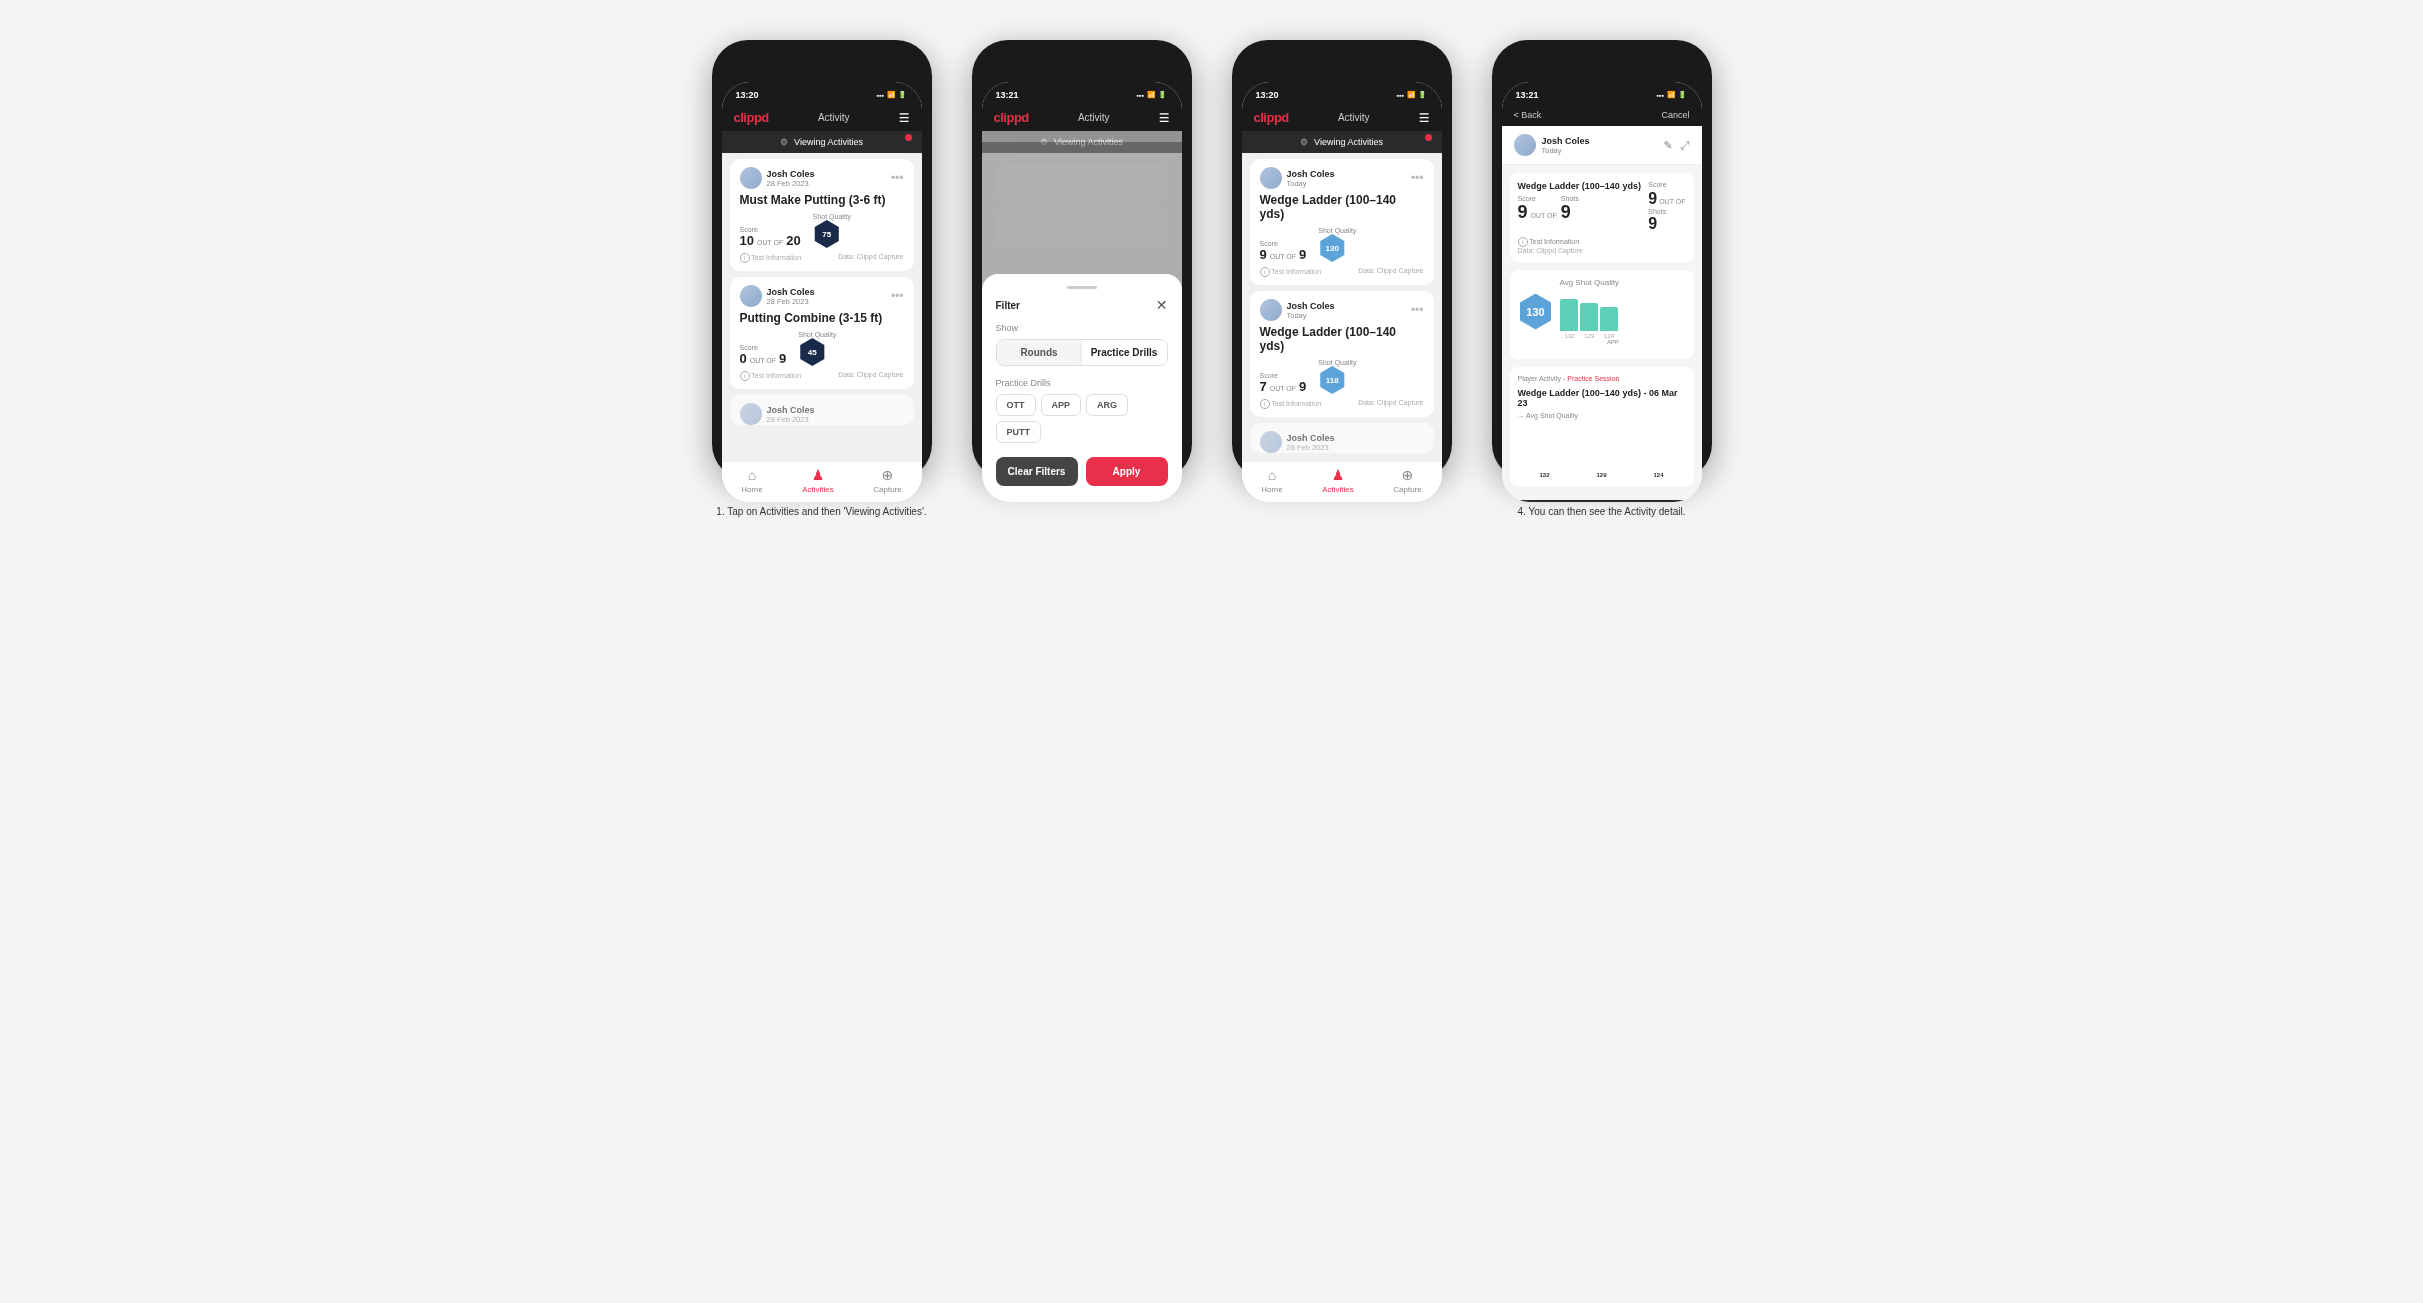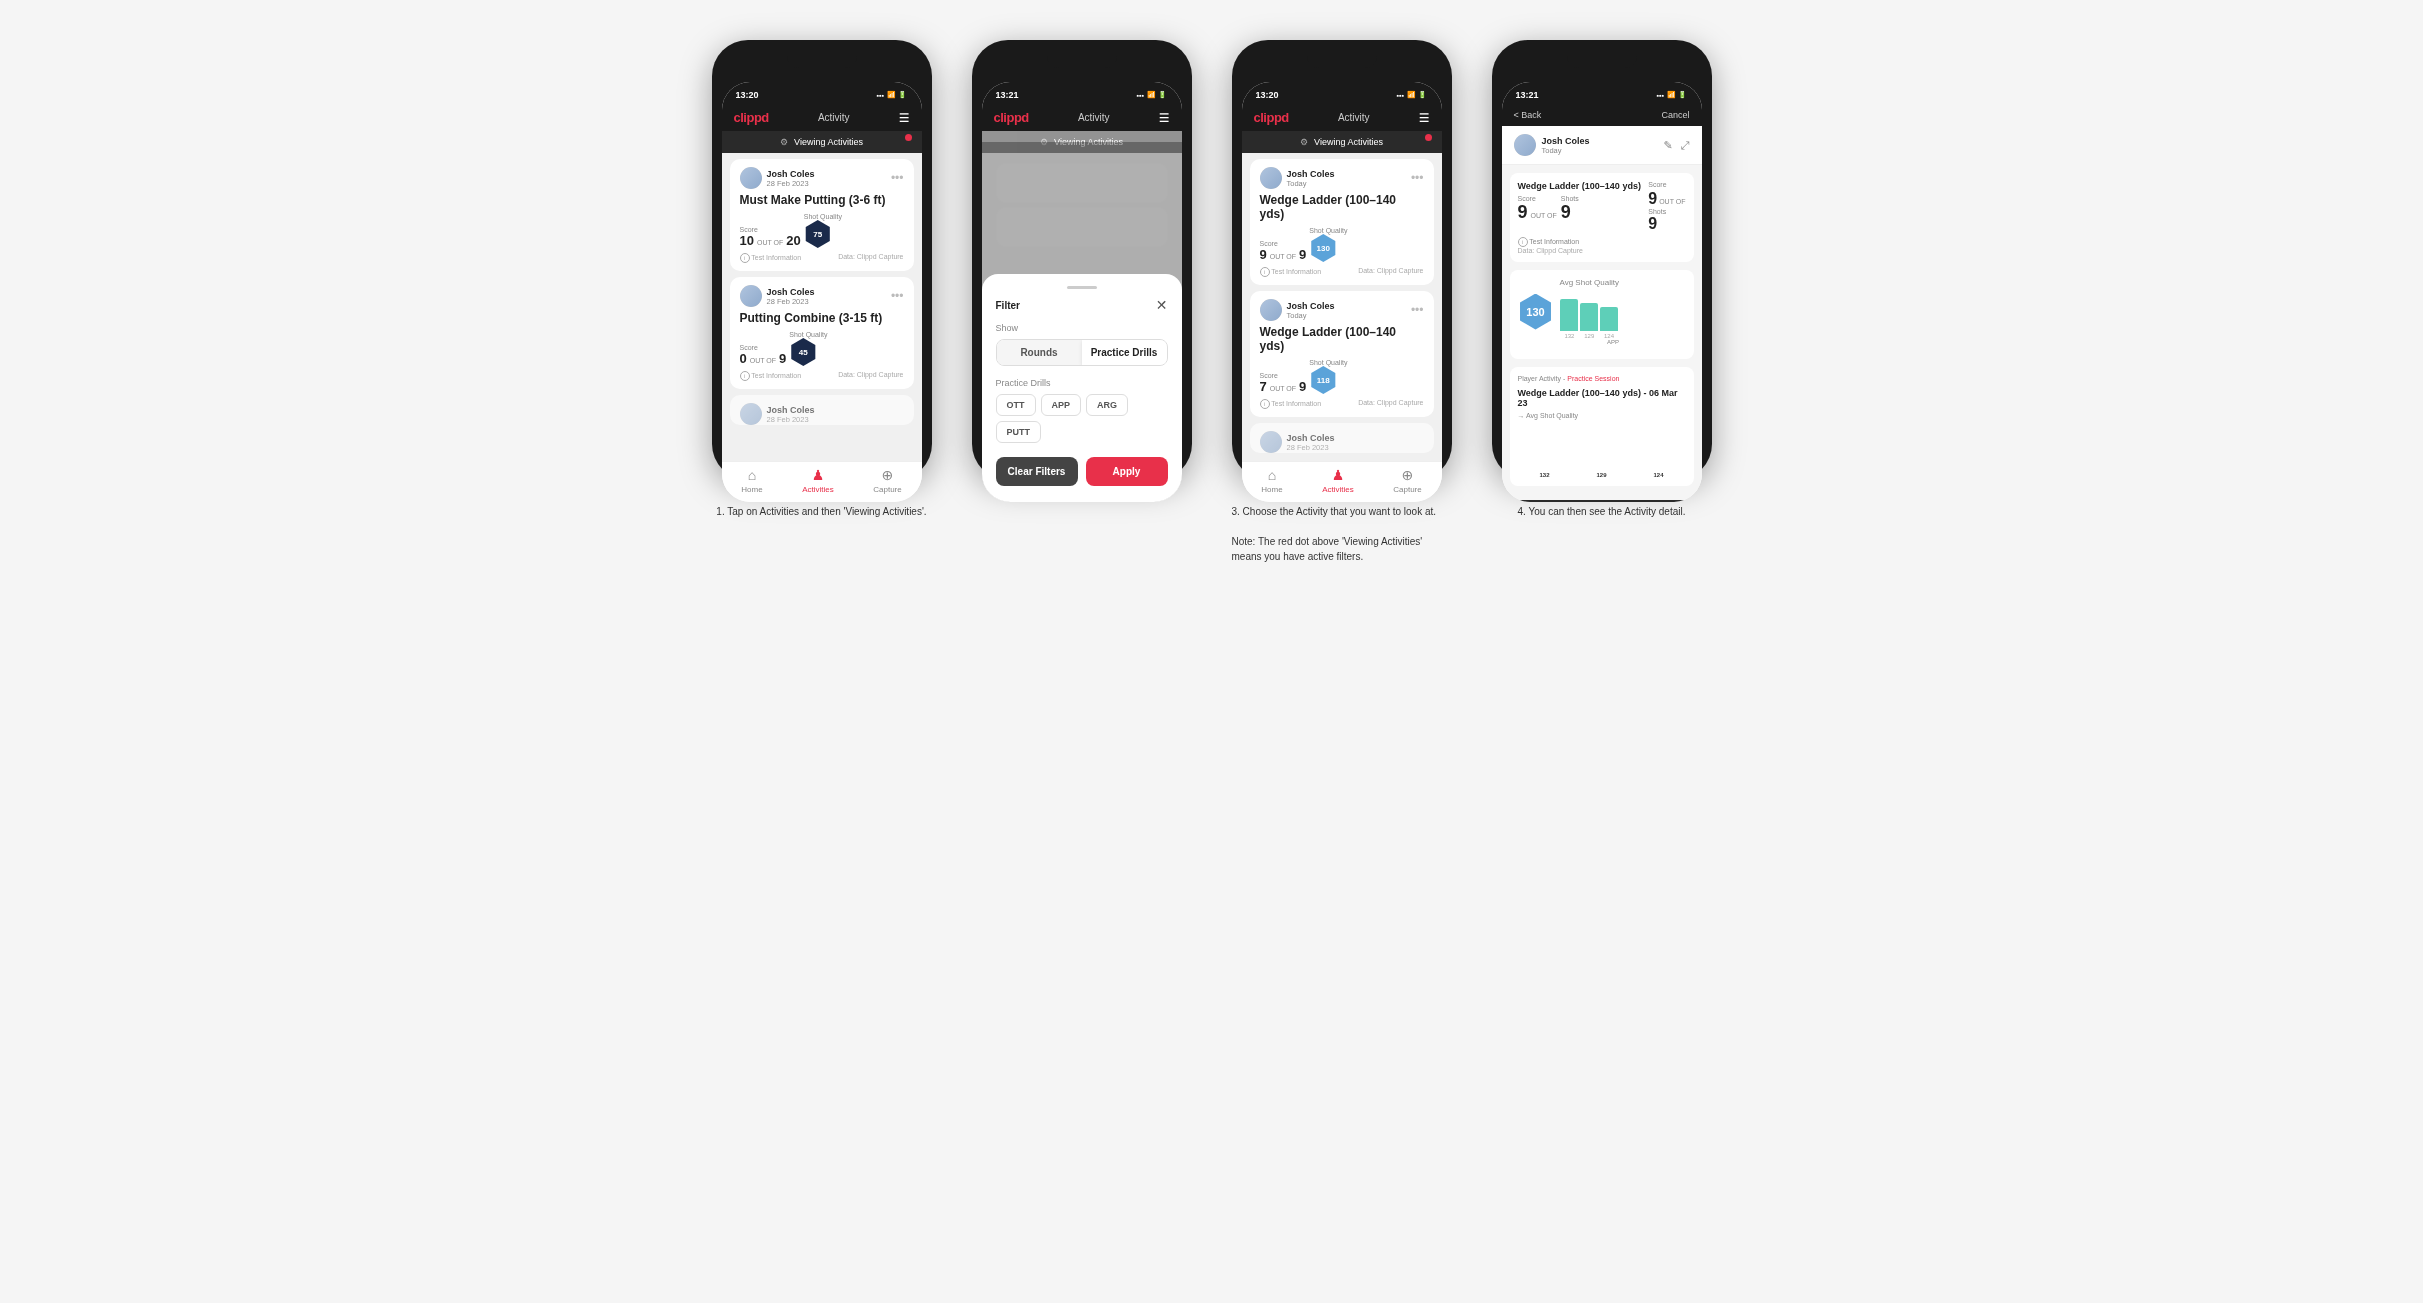--- a/index.html
+++ b/index.html
@@ -159,21 +159,21 @@
       background: linear-gradient(135deg, #b0c4de, #8faacc);
       border-radius: 50%;
     }
     .name-date { display: flex; flex-direction: column; }
     .user-name { font-size: 9px; font-weight: 700; color: #222; }
     .user-date { font-size: 7.5px; color: #888; }
     .three-dots { font-size: 12px; color: #bbb; cursor: pointer; }
     .activity-title { font-size: 12px; font-weight: 700; color: #222; margin-bottom: 6px; }
     .stats-row {
       display: flex;
-      gap: 3px;
+      gap: 12px;
       align-items: flex-end;
     }
     .stat-block { display: flex; flex-direction: column; }
     .stat-label { font-size: 7px; color: #888; }
     .stat-value { font-size: 13px; font-weight: 700; color: #222; }
     .stat-outof { font-size: 7px; color: #888; }
     .outof-row { display: flex; align-items: baseline; gap: 3px; }
     .badge-hex {
       width: 28px;
       height: 28px;
@@ -746,24 +746,20 @@
           <div class="nav-item active">
             <span class="nav-icon">♟</span>
             <span>Activities</span>
           </div>
           <div class="nav-item">
             <span class="nav-icon">⊕</span>
             <span>Capture</span>
           </div>
         </div>
       </div>
-    </div>
-    <div class="caption" style="max-width:220px;">
-      <span>3.</span>
-      Choose the Activity that you want to look at.<br><br>Note: The red dot above 'Viewing Activities' means you have active filters.
     </div>
   </div>
 
   <div class="phone-column">
     <div class="phone">
       <div class="phone-notch"></div>
       <div class="phone-inner">
         <div class="status-bar">
           <span class="time">13:21</span>
           <div class="status-icons">

